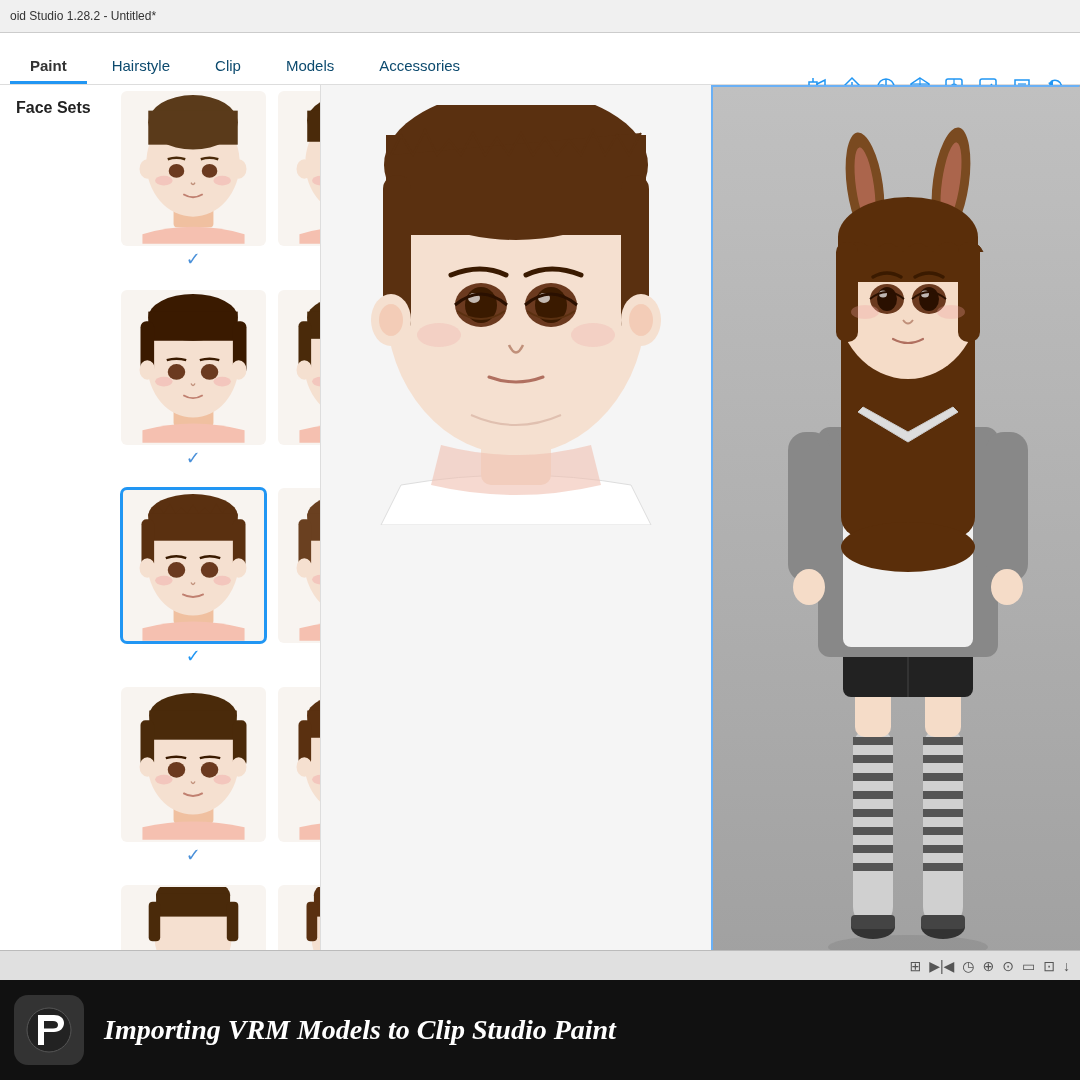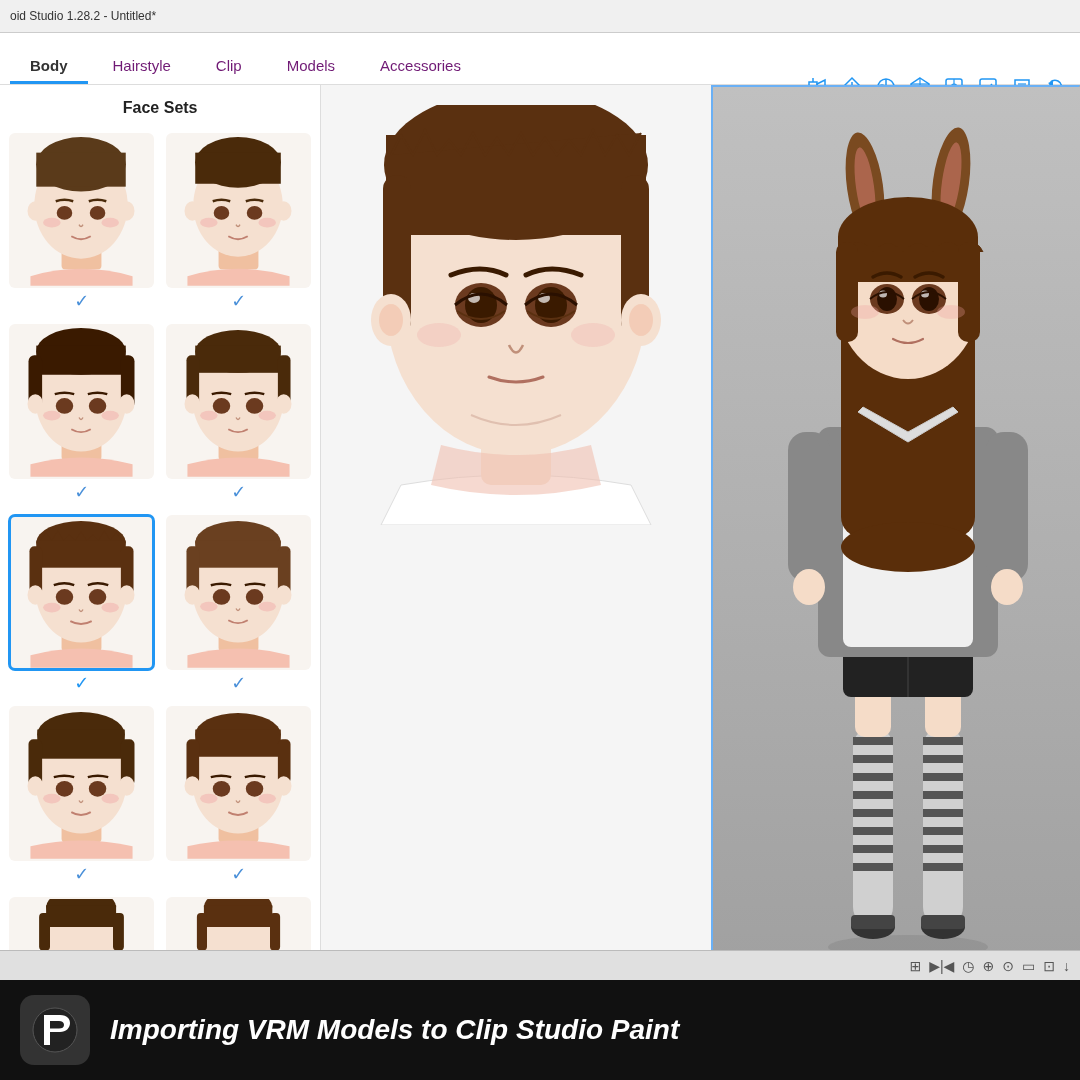--- a/index.html
+++ b/index.html
@@ -31,21 +31,21 @@
       border-bottom: 1px solid #ddd;
       display: flex;
       align-items: flex-end;
       padding: 0 10px;
       position: relative;
     }
 
     .tab-item {
       padding: 10px 20px;
       font-size: 15px;
-      color: #701a75;
+      color: #0c4a6e;
       cursor: pointer;
       position: relative;
       margin-right: 5px;
     }
 
     .tab-item.active {
       color: #333;
       font-weight: 600;
     }
 
@@ -87,22 +87,21 @@
       height: calc(1080px - 28px - 52px - 100px);
     }
 
     
     .left-panel {
       width: 340px;
       background: #ffffff;
       border-right: 1px solid #ddd;
       overflow: hidden;
       display: flex;
-      flex-direction: column;
-      align-items: center;
+      flex-direction: row;
     }
 
     .face-sets-title {
       font-size: 16px;
       font-weight: 600;
       color: #222;
       padding: 14px 16px 10px;
     }
 
     .face-grid {
@@ -185,22 +184,23 @@
     
     .bottom-banner {
       position: absolute;
       bottom: 0;
       left: 0;
       right: 0;
       height: 100px;
       background: #111;
       display: flex;
       align-items: center;
-      padding: 0 20px;
+      padding: 0 14px;
       gap: 20px;
+      font-family: Liberation Serif, serif;
     }
 
     .banner-logo {
       width: 70px;
       height: 70px;
       background: #333;
       border-radius: 14px;
       display: flex;
       align-items: center;
       justify-content: center;
@@ -243,21 +243,21 @@
 
   </style>
 </head>
 <body>
 
 <div class="title-bar">
   <span>oid Studio 1.28.2 - Untitled*</span>
 </div>
 
 <div class="tab-bar">
-  <div class="tab-item active">Body</div>
+  <div class="tab-item active">Paint</div>
   <div class="tab-item">Hairstyle</div>
   <div class="tab-item">Clip</div>
   <div class="tab-item">Models</div>
   <div class="tab-item">Accessories</div>
 
   <div class="toolbar-right">
     <div class="toolbar-icon">
       <svg width="22" height="22" viewBox="0 0 22 22">
         <rect x="2" y="6" width="8" height="10" fill="none" stroke="#2196f3" stroke-width="1.5"></rect>
         <path d="M10 8 L18 4 L18 18 L10 16Z" fill="none" stroke="#2196f3" stroke-width="1.5"></path>

